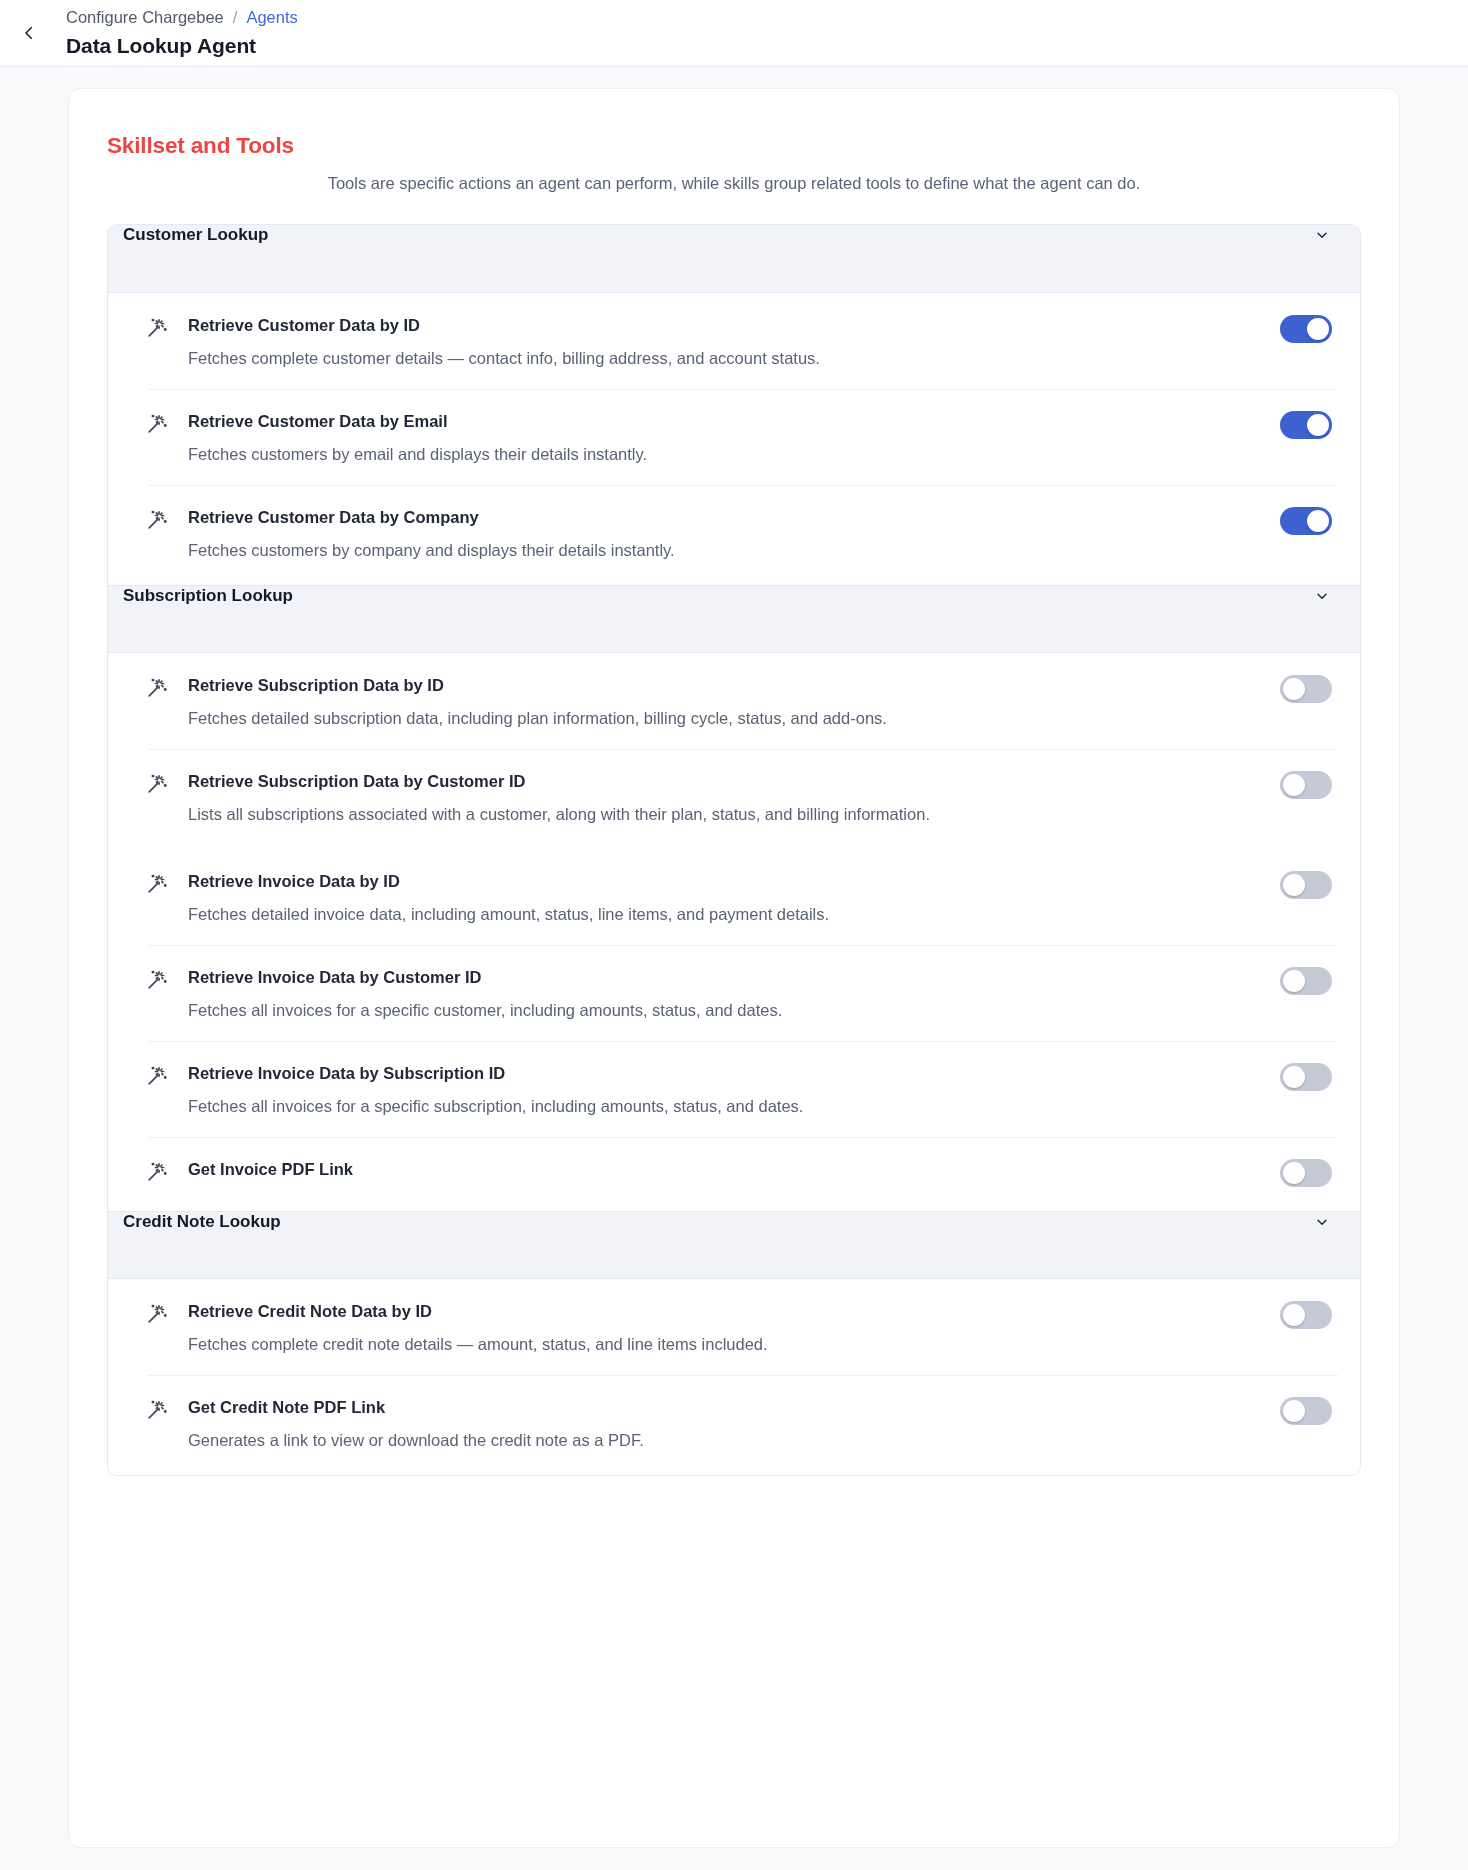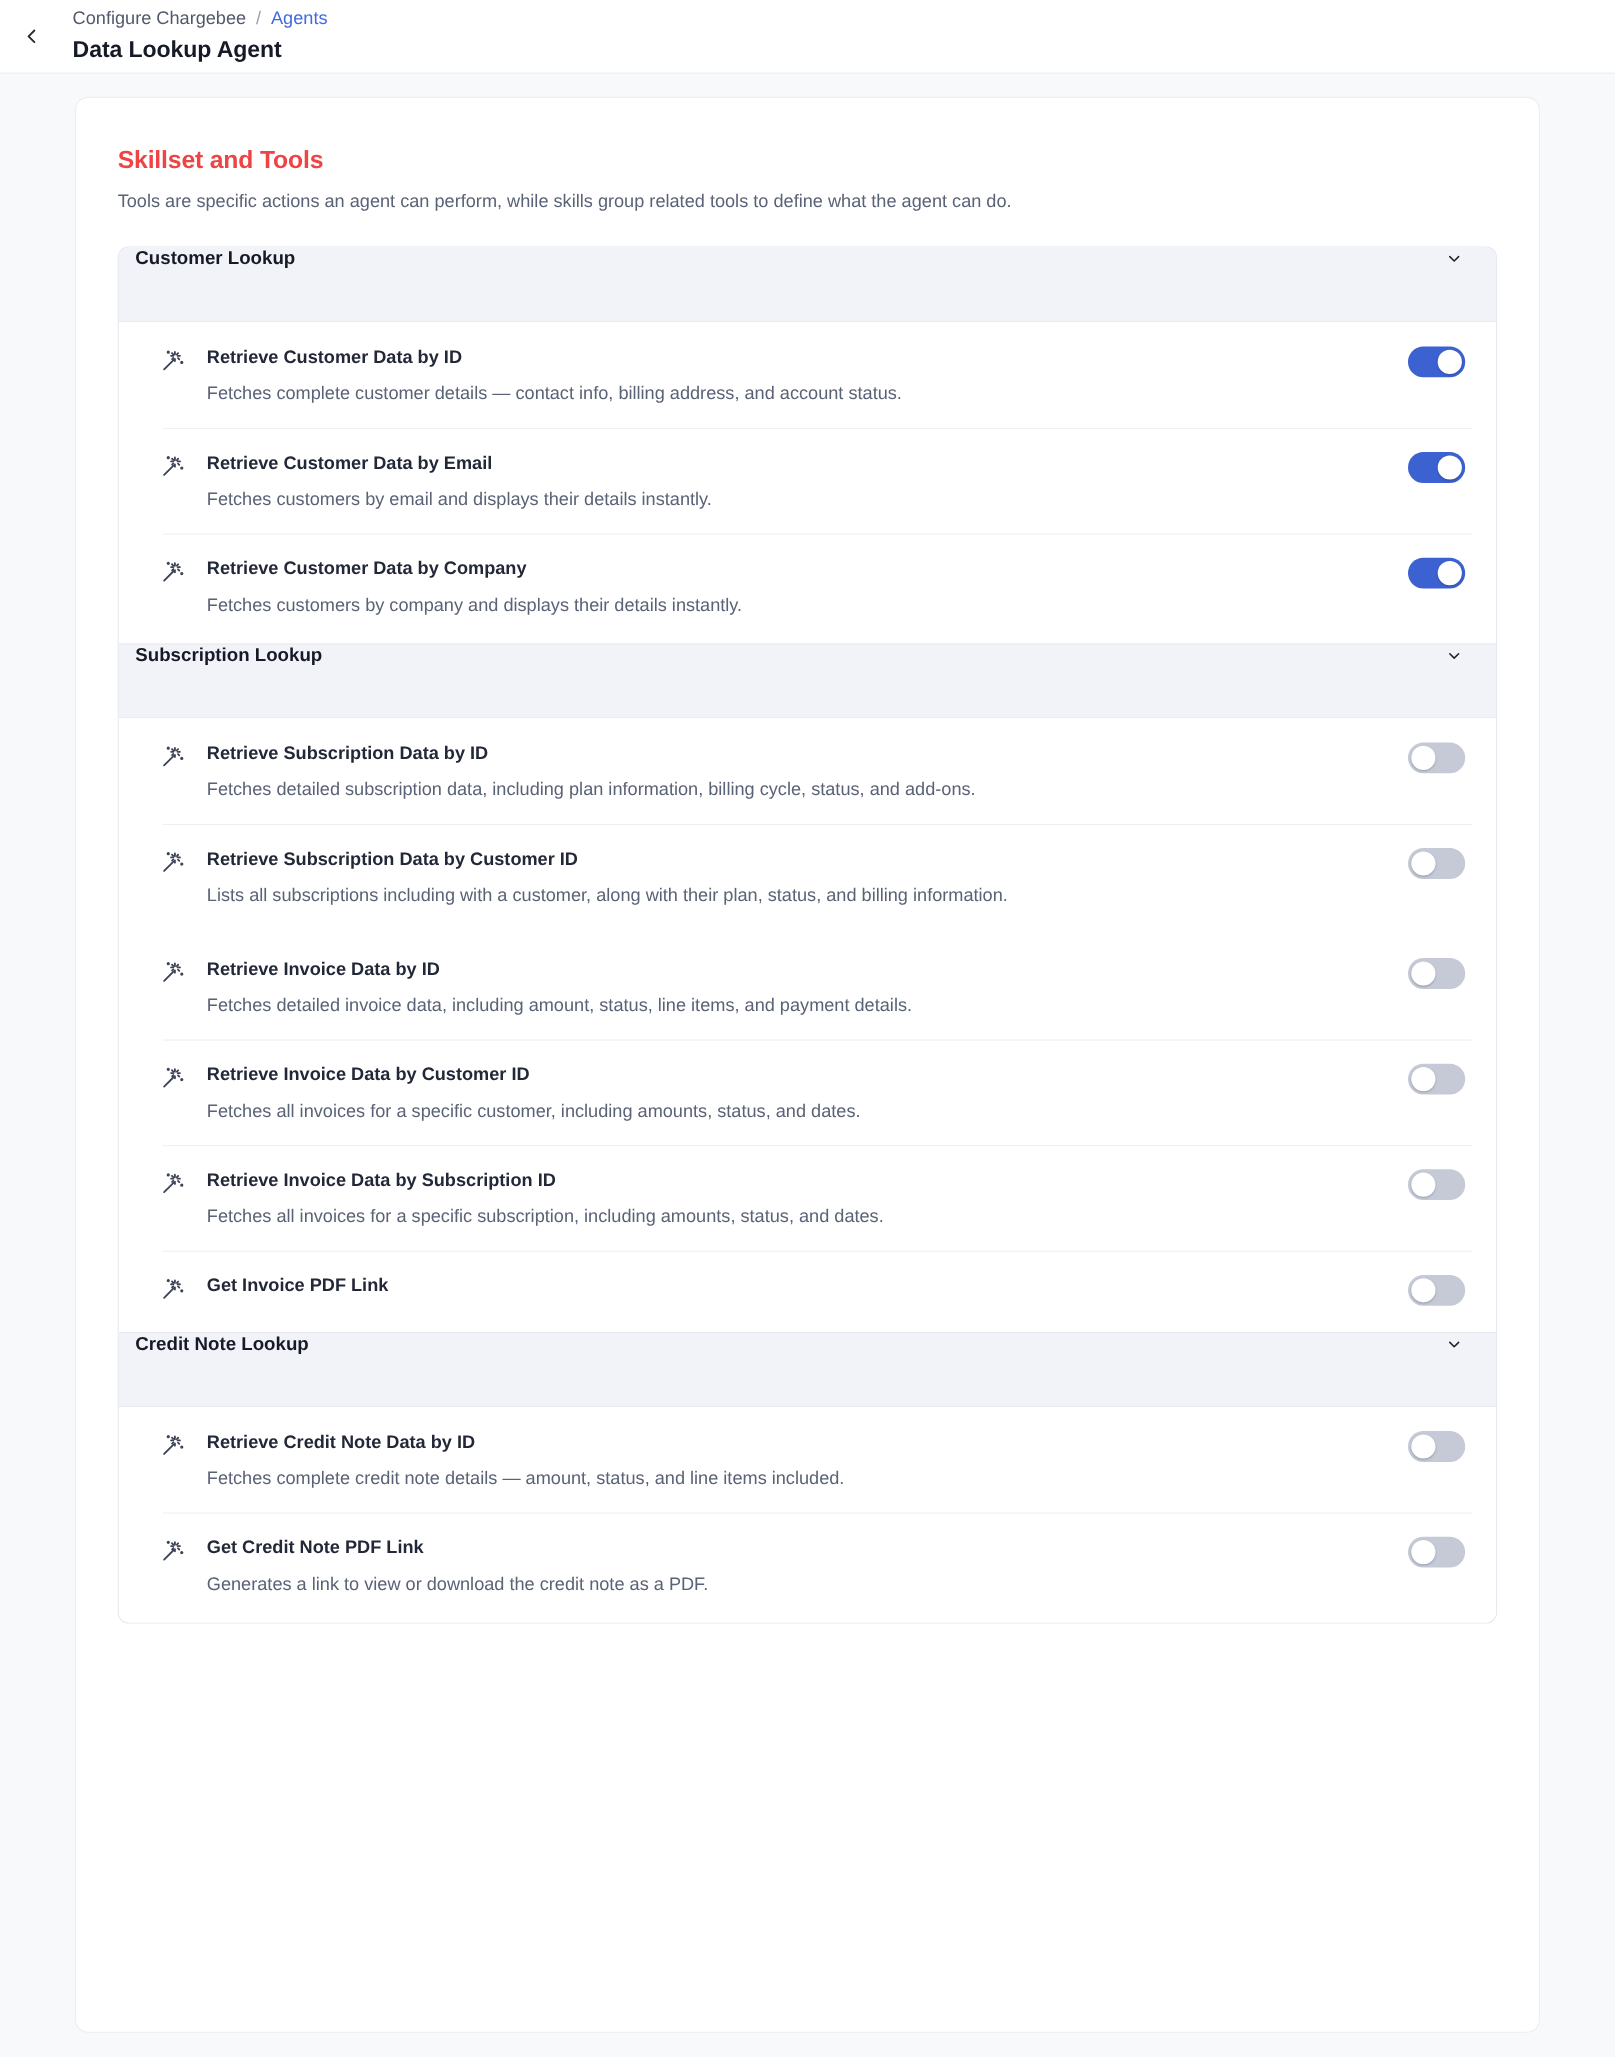--- a/index.html
+++ b/index.html
@@ -73,20 +73,21 @@
     font-size: 22.5px;
     font-weight: 700;
     color: #ef4444;
     letter-spacing: -0.15px;
   }
   .section-sub {
     margin-top: 13px;
     font-size: 16.5px;
     color: #5a6275;
     line-height: 22px;
+    text-align: center;
   }
 
   
   .tools-box {
     margin: 30px 38px 0 38px;
     border: 1px solid #e6e9ef;
     border-radius: 10px;
     overflow: hidden;
     background: #ffffff;
   }
@@ -297,21 +298,21 @@
           <div class="tool-row">
             <svg class="wand-icon" viewBox="0 0 24 24" fill="none" stroke="#3c4356" stroke-width="1.8" stroke-linecap="round" stroke-linejoin="round">
               <path d="M3.5 20.5 13 11"></path>
               <path d="M14.2 3.2v2.6M14.2 10.1v2.2M10.4 7.1h2.3M16.8 7.1h2.4"></path>
               <path d="M11.3 4.3l1.3 1.3M17.3 9.3l1.2 1.2M17.4 4.4l-1.3 1.3M11.4 10.3l1.2-1.2"></path>
               <circle cx="21" cy="13.6" r="0.7" fill="#3c4356"></circle>
               <circle cx="7.6" cy="3.4" r="0.7" fill="#3c4356"></circle>
             </svg>
             <div class="tool-text">
               <div class="tool-name">Retrieve Subscription Data by Customer ID</div>
-              <div class="tool-desc">Lists all subscriptions including with a customer, along with their plan, status, and billing information.</div>
+              <div class="tool-desc">Lists all subscriptions associated with a customer, along with their plan, status, and billing information.</div>
             </div>
             <div class="toggle" role="switch" aria-checked="false">
               <span class="knob"></span>
             </div>
           </div>
         </div>
       </div>
       <div class="group">
         <div class="group-body">
           <div class="tool-row">

